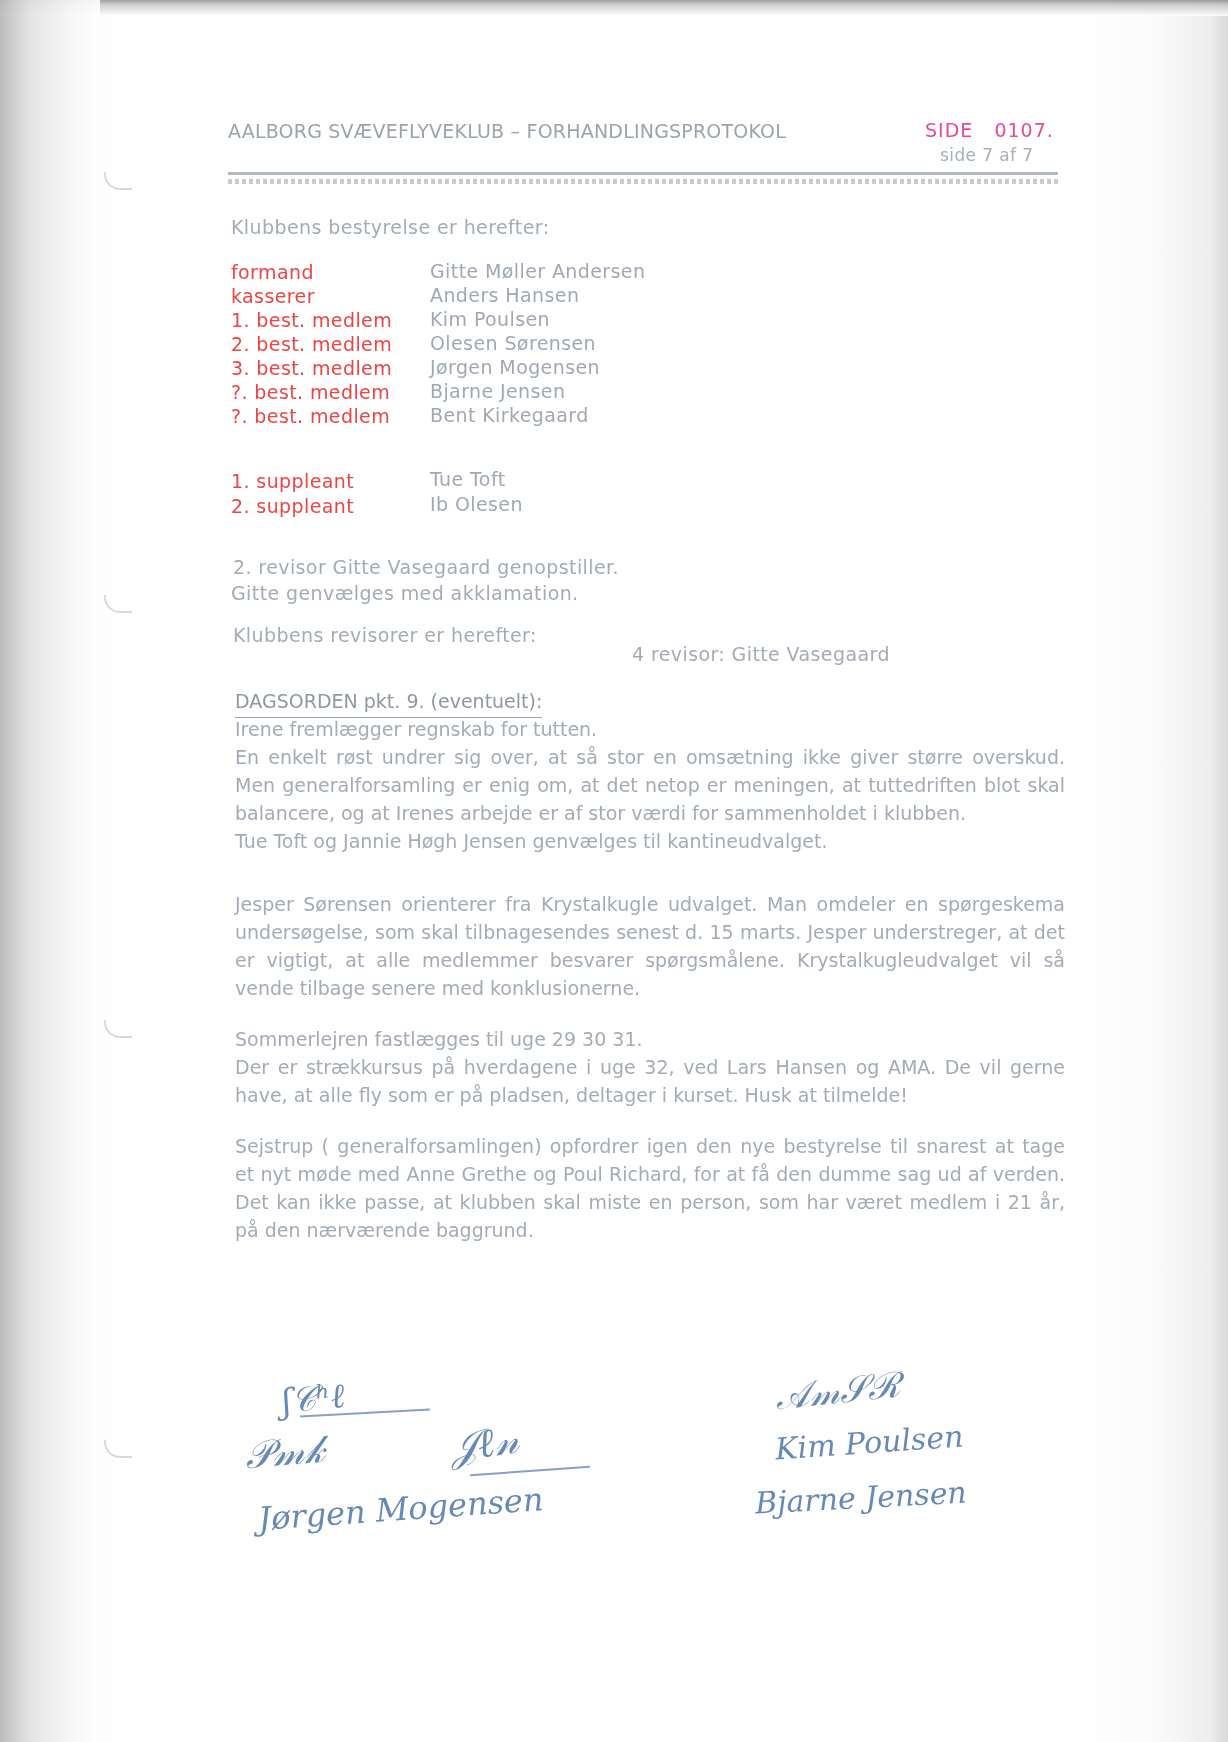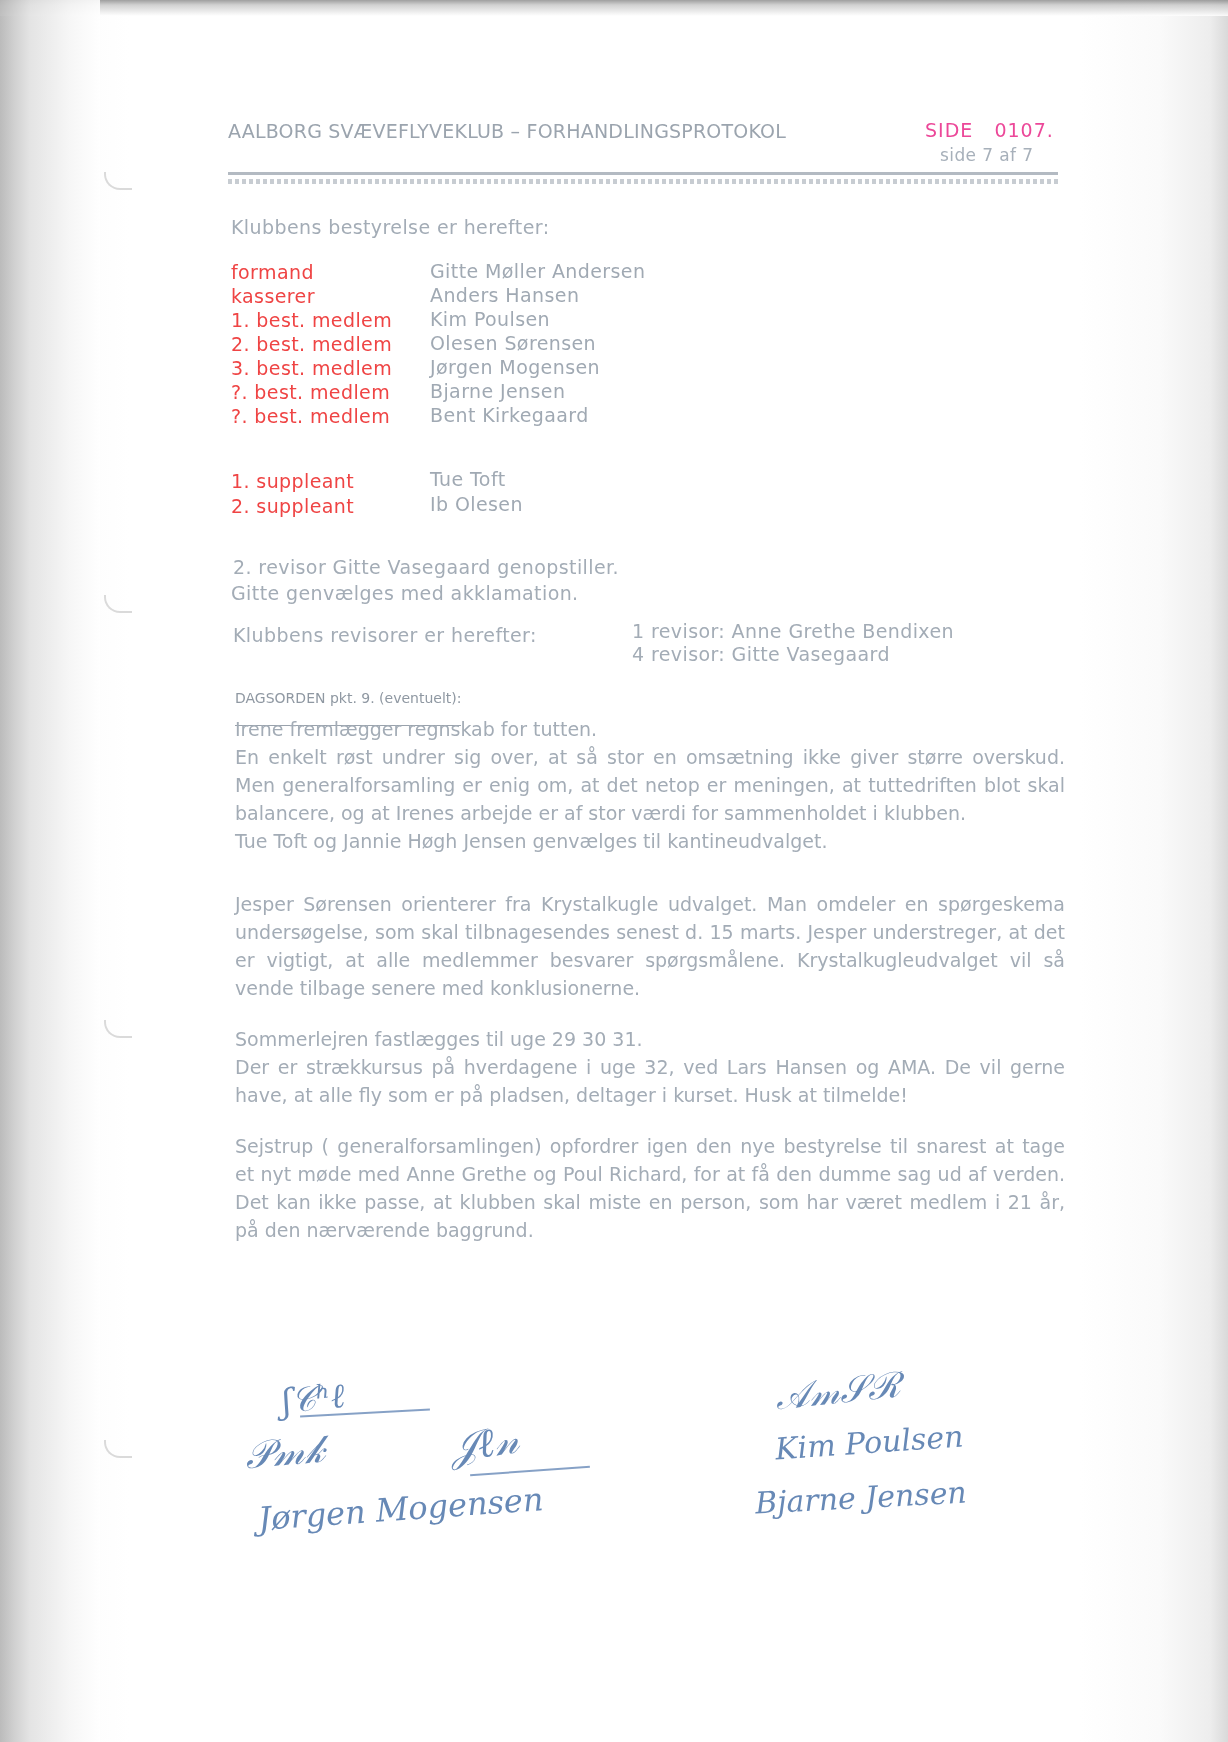--- a/index.html
+++ b/index.html
@@ -113,24 +113,24 @@
     width: 830px;
     font-size: 19px;
     line-height: 28px;
     color: #a3acb6;
     text-align: justify;
     white-space: pre-line;
   }
   .underline-head {
     position: absolute;
     left: 235px;
-    font-size: 14px;
+    font-size: 19px;
     color: #8f98a2;
     border-bottom: 1.5px solid #99a2ac;
-    padding-bottom: 19px;
+    padding-bottom: 5px;
   }
   .sig {
     position: absolute;
     color: #5b7fb0;
     font-family: "DejaVu Serif", serif;
     font-style: italic;
     opacity: .92;
   }
   .sig-stroke {
     position: absolute;
@@ -185,21 +185,20 @@
   <div class="txt role" style="top:470px;">1. suppleant</div>
   <div class="txt person" style="top:468px;">Tue Toft</div>
 
   <div class="txt role" style="top:495px;">2. suppleant</div>
   <div class="txt person" style="top:493px;">Ib Olesen</div>
 
   <div class="txt body-txt" style="left:233px; top:554px;">2. revisor Gitte Vasegaard genopstiller.</div>
   <div class="txt body-txt" style="left:231px; top:580px;">Gitte genvælges med akklamation.</div>
 
   <div class="txt body-txt" style="left:233px; top:622px;">Klubbens revisorer er herefter:</div>
-  <div class="txt body-txt" style="left:632px; top:618px;">1 revisor: Anne Grethe Bendixen</div>
   <div class="txt body-txt" style="left:632px; top:641px;">4 revisor: Gitte Vasegaard</div>
 
   <div class="underline-head" style="top:690px;">DAGSORDEN pkt. 9. (eventuelt):</div>
 
   <div class="par" style="top:715px;">Irene fremlægger regnskab for tutten.
 En enkelt røst undrer sig over, at så stor en omsætning ikke giver større overskud. Men generalforsamling er enig om, at det netop er meningen, at tuttedriften blot skal balancere, og at Irenes arbejde er af stor værdi for sammenholdet i klubben.
 Tue Toft og Jannie Høgh Jensen genvælges til kantineudvalget.</div>
   <div class="par" style="top:890px;">Jesper Sørensen orienterer fra Krystalkugle udvalget. Man omdeler en spørgeskema undersøgelse, som skal tilbnagesendes senest d. 15 marts. Jesper understreger, at det er vigtigt, at alle medlemmer besvarer spørgsmålene. Krystalkugleudvalget vil så vende tilbage senere med konklusionerne.</div>
   <div class="par" style="top:1025px;">Sommerlejren fastlægges til uge 29 30 31.
 Der er strækkursus på hverdagene i uge 32, ved Lars Hansen og AMA. De vil gerne have, at alle fly som er på pladsen, deltager i kurset.  Husk at tilmelde!</div>

